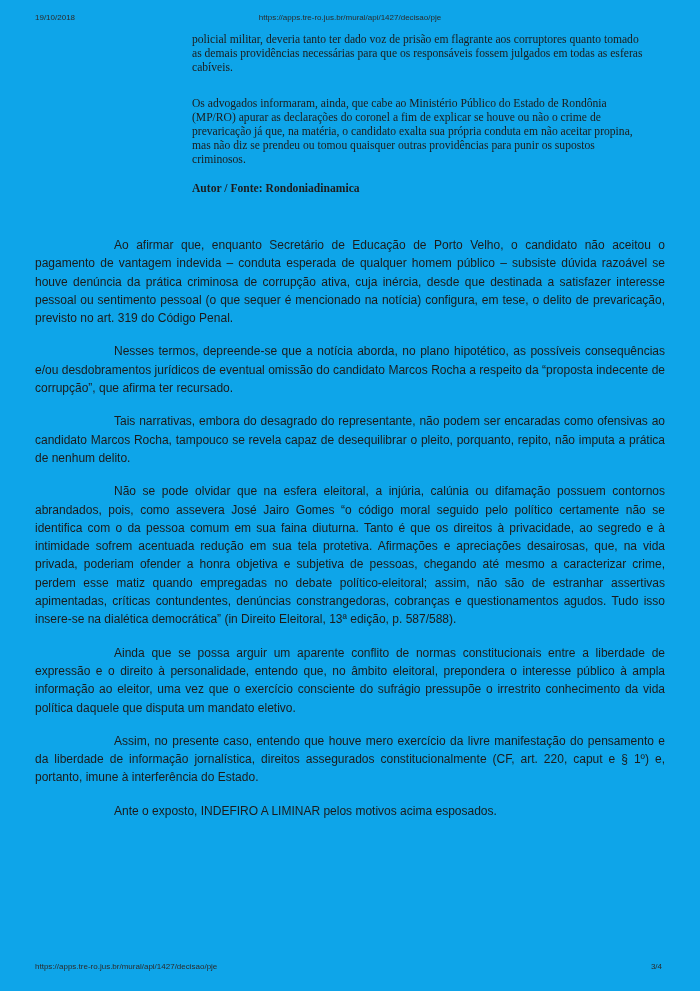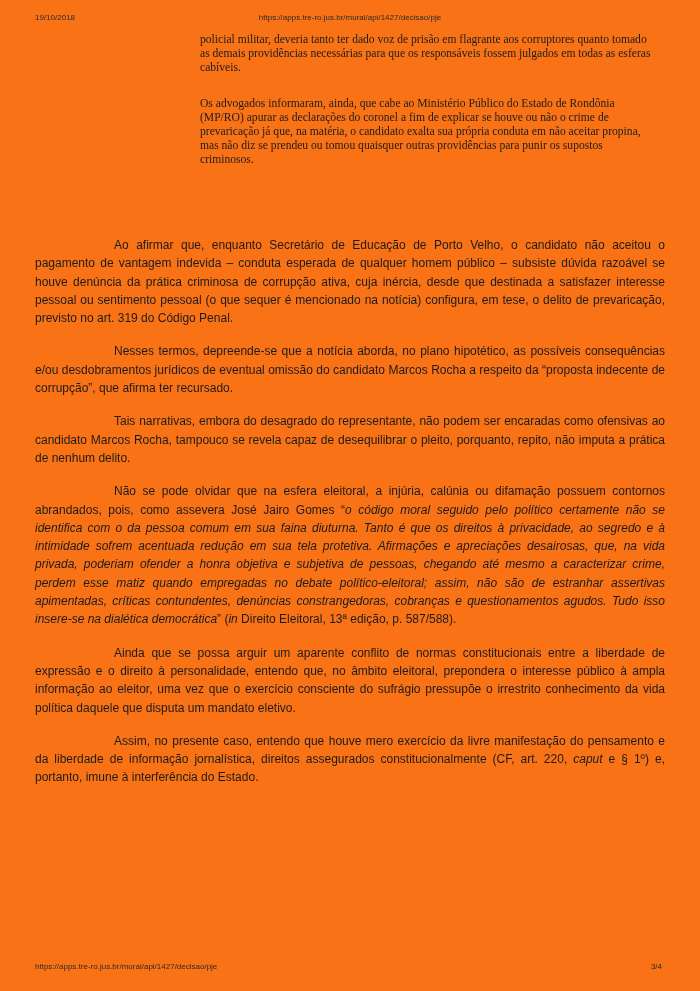--- a/index.html
+++ b/index.html
@@ -1,21 +1,21 @@
 <!DOCTYPE html>
 <html lang="pt"><head>
 <meta charset="utf-8">
 <style>
   * { margin: 0; padding: 0; box-sizing: border-box; }
   html, body { background: #ffffff; }
   .page {
     position: relative;
     width: 700px;
     height: 991px;
-    background: #f97316;
+    background: #0ea5e9;
     overflow: hidden;
     font-family: "Liberation Sans", sans-serif;
     color: #1b1b1b;
   }
 
   
   .print-header {
     position: absolute;
     top: 13px;
     left: 35px;
@@ -23,21 +23,21 @@
     font-size: 8px;
     line-height: 10px;
     color: #2b2b2b;
   }
   .print-header .hdr-date { position: absolute; left: 0; top: 0; }
   .print-header .hdr-url  { display: block; text-align: center; }
 
   
   .article-quote {
     position: absolute;
-    left: 200px;
+    left: 192px;
     top: 33px;
     width: 452px;
     font-family: "Liberation Serif", serif;
     font-size: 11.6px;
     line-height: 14.2px;
     color: #1c1c1c;
     text-align: left;
   }
   .article-quote p.qp  { margin: 0 0 21px 0; }
   .article-quote p.qp2 { margin: 0 0 14px 0; }
@@ -49,21 +49,21 @@
     left: 35px;
     top: 236px;
     width: 630px;
     font-size: 12px;
     line-height: 18.3px;
     text-align: justify;
     color: #1b1b1b;
   }
   .decision p { text-indent: 79px; margin: 0 0 15px 0; }
   .decision p.gap-lg { margin-top: 4px; }
-  .it { font-style: italic; }
+  .it { }
 
   
   .print-footer {
     position: absolute;
     top: 962px;
     left: 35px;
     right: 38px;
     font-size: 8px;
     line-height: 10px;
     color: #2b2b2b;
@@ -77,29 +77,31 @@
 <div class="page">
 
   <div class="print-header">
     <span class="hdr-date">19/10/2018</span>
     <span class="hdr-url">https://apps.tre-ro.jus.br/mural/api/1427/decisao/pje</span>
   </div>
 
   <div class="article-quote">
     <p class="qp">policial militar, deveria tanto ter dado voz de prisão em flagrante aos corruptores quanto tomado as demais providências necessárias para que os responsáveis fossem julgados em todas as esferas cabíveis.</p>
     <p class="qp2">Os advogados informaram, ainda, que cabe ao Ministério Público do Estado de Rondônia (MP/RO) apurar as declarações do coronel a fim de explicar se houve ou não o crime de prevaricação já que, na matéria, o candidato exalta sua própria conduta em não aceitar propina, mas não diz se prendeu ou tomou quaisquer outras providências para punir os supostos criminosos.</p>
+    <p class="source">Autor / Fonte: Rondoniadinamica</p>
   </div>
 
   <div class="decision">
     <p>Ao afirmar que, enquanto Secretário de Educação de Porto Velho, o candidato não aceitou o pagamento de vantagem indevida – conduta esperada de qualquer homem público – subsiste dúvida razoável se houve denúncia da prática criminosa de corrupção ativa, cuja inércia, desde que destinada a satisfazer interesse pessoal ou sentimento pessoal (o que sequer é mencionado na notícia) configura, em tese, o delito de prevaricação, previsto no art. 319 do Código Penal.</p>
     <p>Nesses termos, depreende-se que a notícia aborda, no plano hipotético, as possíveis consequências e/ou desdobramentos jurídicos de eventual omissão do candidato Marcos Rocha a respeito da “proposta indecente de corrupção”, que afirma ter recursado.</p>
     <p>Tais narrativas, embora do desagrado do representante, não podem ser encaradas como ofensivas ao candidato Marcos Rocha, tampouco se revela capaz de desequilibrar o pleito, porquanto, repito, não imputa a prática de nenhum delito.</p>
     <p><span>Não se pode olvidar que na esfera eleitoral, a injúria, calúnia ou difamação possuem contornos abrandados, pois, como assevera José Jairo Gomes “</span><span class="it">o código moral seguido pelo político certamente não se identifica com o da pessoa comum em sua faina diuturna. Tanto é que os direitos à privacidade, ao segredo e à intimidade sofrem acentuada redução em sua tela protetiva. Afirmações e apreciações desairosas, que, na vida privada, poderiam ofender a honra objetiva e subjetiva de pessoas, chegando até mesmo a caracterizar crime, perdem esse matiz quando empregadas no debate político-eleitoral; assim, não são de estranhar assertivas apimentadas, críticas contundentes, denúncias constrangedoras, cobranças e questionamentos agudos. Tudo isso insere-se na dialética democrática</span><span>” (</span><span class="it">in</span><span> Direito Eleitoral, 13ª edição, p. 587/588).</span></p>
     <p class="gap-lg">Ainda que se possa arguir um aparente conflito de normas constitucionais entre a liberdade de expressão e o direito à personalidade, entendo que, no âmbito eleitoral, prepondera o interesse público à ampla informação ao eleitor, uma vez que o exercício consciente do sufrágio pressupõe o irrestrito conhecimento da vida política daquele que disputa um mandato eletivo.</p>
     <p><span>Assim, no presente caso, entendo que houve mero exercício da livre manifestação do pensamento e da liberdade de informação jornalística, direitos assegurados constitucionalmente (CF, art. 220, </span><span class="it">caput</span><span> e § 1º) e, portanto, imune à interferência do Estado.</span></p>
+    <p>Ante o exposto, INDEFIRO A LIMINAR pelos motivos acima esposados.</p>
   </div>
 
   <div class="print-footer">
     <span class="ftr-url">https://apps.tre-ro.jus.br/mural/api/1427/decisao/pje</span>
     <span class="ftr-page">3/4</span>
   </div>
 
 </div>
 
 </body></html>

